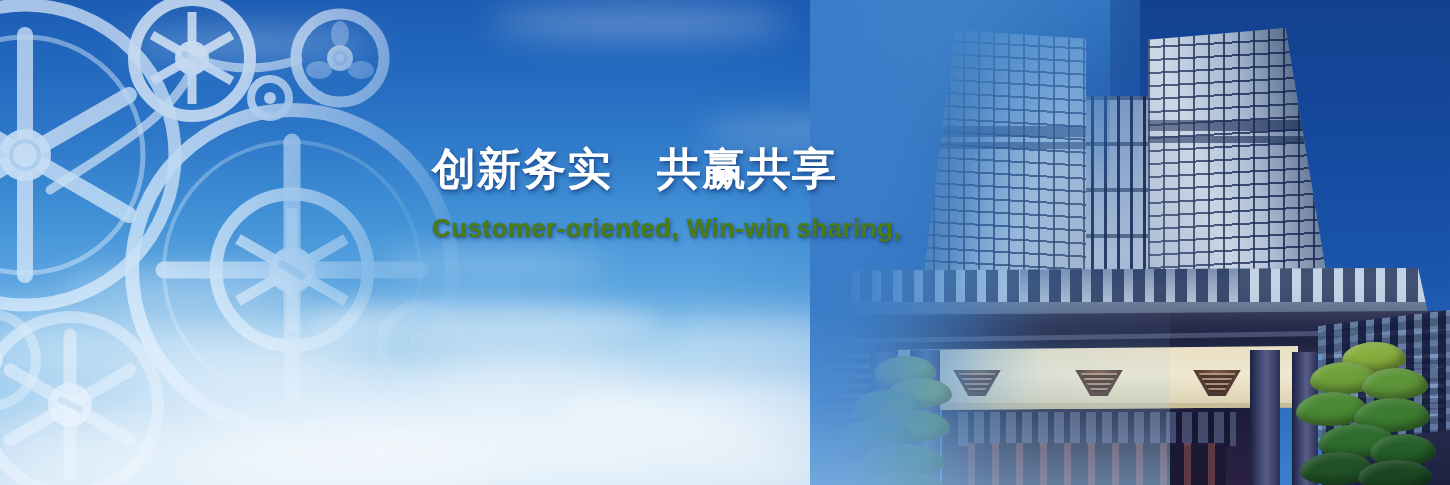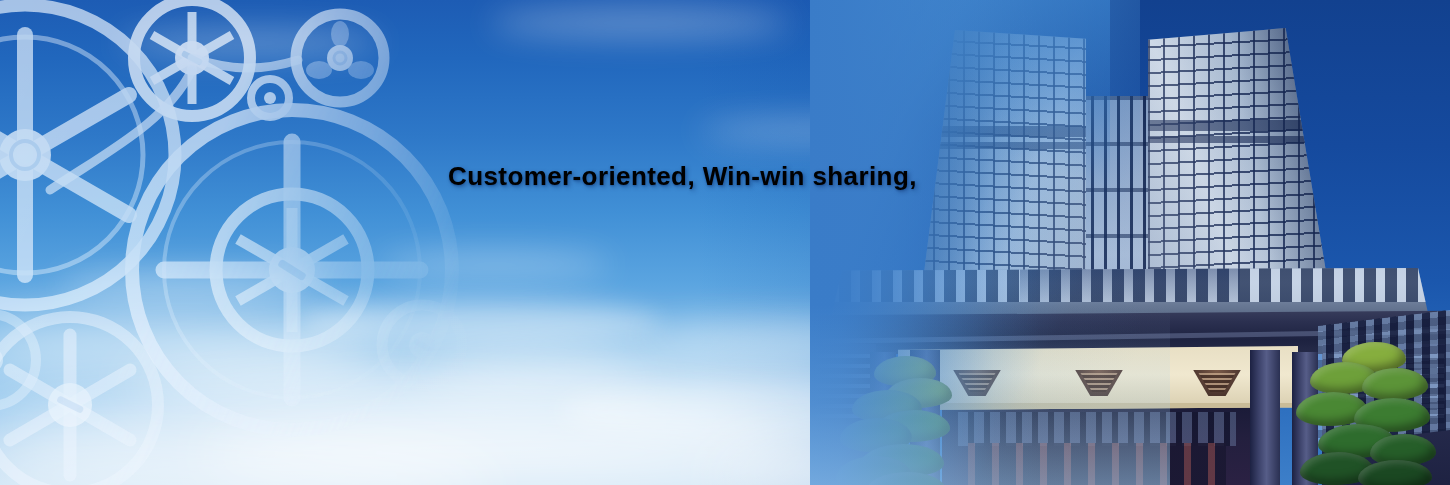--- a/index.html
+++ b/index.html
@@ -341,25 +341,25 @@
     font-size: 44px;
     font-weight: bold;
     line-height: 1.22;
     letter-spacing: 1px;
     margin: 0;
     text-shadow: 2px 3px 5px rgba(12,48,108,0.55), 0 1px 2px rgba(12,48,108,0.45);
     white-space: pre;
   }
   .headline.line2 { margin-top: 2px; }
   .subline {
-    color: #000000;
+    color: #4d7c0f;
     font-size: 26px;
     font-weight: bold;
     line-height: 1.45;
-    margin: 16px;
+    margin: 0;
     letter-spacing: 0.4px;
     text-shadow: 2px 2px 4px rgba(12,48,108,0.50), 0 1px 2px rgba(12,48,108,0.40);
   }
   .sub-wrap { margin-top: 14px; }
 </style>
 </head>
 <body>
 
 <div id="banner">
 
@@ -578,18 +578,19 @@
       </div>
 
       <div class="photo-top-haze"></div>
       <div class="photo-mask-diag"></div>
       <div class="photo-mask-left"></div>
       <div class="photo-bottom-haze"></div>
     </div>
   </div>
 
   <div class="copy">
+    <div class="headline">创新务实　共赢共享</div>
     <div class="sub-wrap">
       <div class="subline">Customer-oriented, Win-win sharing,</div>
     </div>
   </div>
 
 </div>
 
 </body></html>

